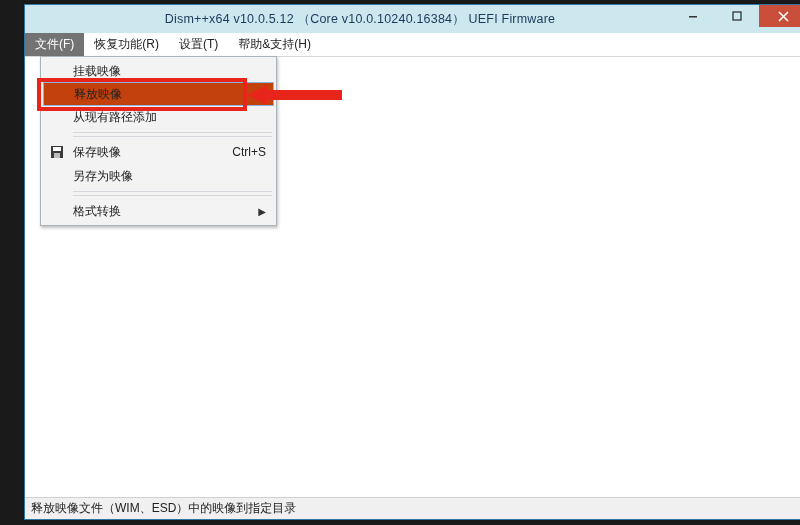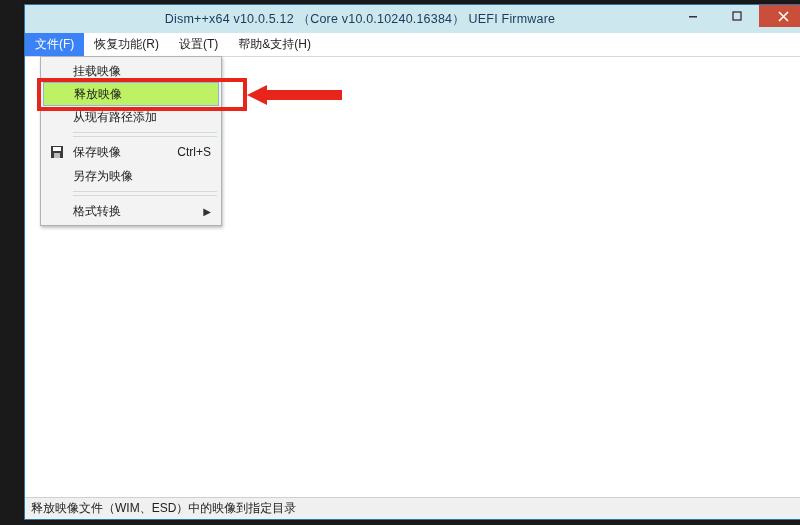--- a/index.html
+++ b/index.html
@@ -19,37 +19,37 @@
     font-size: 11px; color: #333; cursor: pointer;
   }
   .win-btn.close { background: #c94f3b; color: #fff; width: 48px; }
   .menubar {
     height: 24px; background: #fff; display: flex; align-items: stretch;
     font-size: 12px; border-bottom: 1px solid #d8d8d8;
   }
   .menu-item {
     padding: 0 10px; display: flex; align-items: center; color: #222; cursor: pointer;
   }
-  .menu-item.active { background: #3b82f6; color: #fff; }
+  .menu-item.active { background: #737373; color: #fff; }
   .client { position: absolute; left: 0; right: 0; top: 52px; bottom: 22px; background: #fff; }
   .statusbar {
     position: absolute; left: 0; right: 0; bottom: 0; height: 22px;
     background: #f0f0f0; border-top: 1px solid #d0d0d0; font-size: 12px;
     display: flex; align-items: center; padding-left: 6px; color: #222;
   }
   .dropdown {
-    position: absolute; left: 15px; top: 51px; width: 182px;
+    position: absolute; left: 15px; top: 51px; width: 237px;
     background: #f3f3f3; border: 1px solid #aab2ba; box-shadow: 1px 2px 3px rgba(0,0,0,.25);
     font-size: 12px; padding: 2px;
   }
   .dd-item {
     display: flex; align-items: center; height: 24px; padding-left: 30px; position: relative;
     color: #222; cursor: pointer;
   }
-  .dd-item.highlight { background: #bef264; border: 1px solid #8ab5e0; height: 24px; margin: -1px 0; }
+  .dd-item.highlight { background: #c2410c; border: 1px solid #8ab5e0; height: 24px; margin: -1px 0; }
   .dd-sep { height: 1px; background: #d4d8dc; margin: 3px 2px 3px 30px; }
   .dd-icon {
     position: absolute; left: 5px; width: 18px; height: 18px; display: flex; align-items: center; justify-content: center;
   }
   .dd-shortcut { margin-left: auto; margin-right: 8px; color: #222; }
   .dd-arrow { margin-left: auto; margin-right: 8px; color: #333; font-size: 10px; }
   .red-highlight {
     position: absolute; border: 4px solid #e8251a; pointer-events: none;
     left: 12px; top: 73px; width: 210px; height: 33px;
   }

